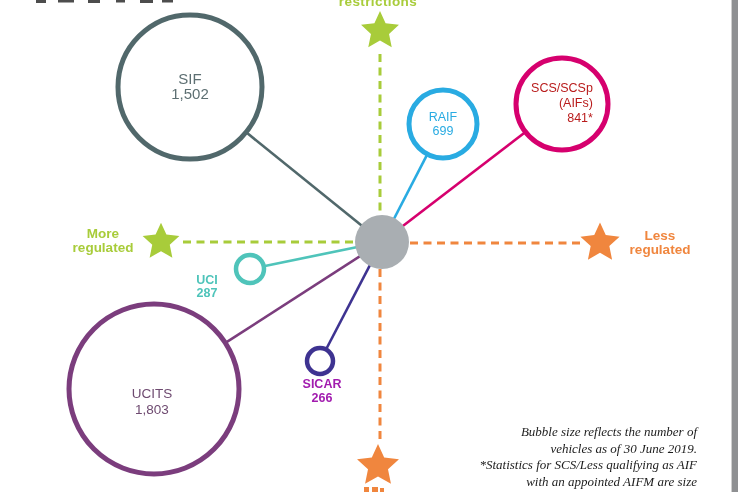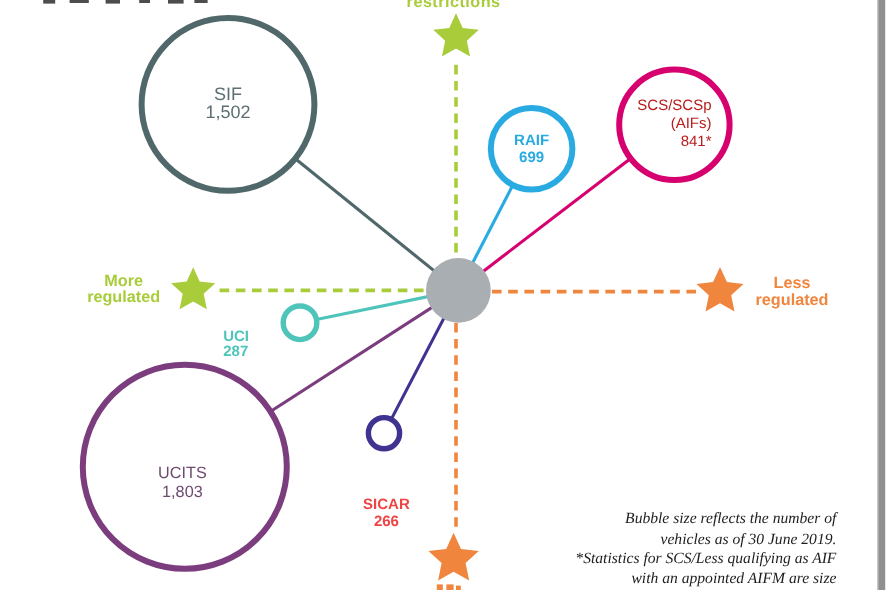--- a/index.html
+++ b/index.html
@@ -10,25 +10,25 @@
   .diagram-svg { position:absolute; left:0; top:0; }
   .lbl { position:absolute; white-space:nowrap; }
   .center-x { transform:translateX(-50%); text-align:center; }
   .center-xy { transform:translate(-50%,-50%); text-align:center; }
 
   .lbl-restrictions { left:378px; top:-6px; font-weight:bold; font-size:13.5px; letter-spacing:.4px; color:#a8cc3a; }
   .lbl-more { left:103px; top:227px; font-weight:bold; font-size:13.5px; line-height:14px; color:#a8cc3a; }
   .lbl-less { left:660px; top:229px; font-weight:bold; font-size:13.5px; line-height:14px; color:#f0863e;text-align:center; }
 
   .lbl-sif   { left:190px; top:86px;  font-size:15px; line-height:15px; color:#5d6f72; }
-  .lbl-raif  { left:443px; top:124px; font-size:12.5px; line-height:14px; font-weight:bold; color:#29abe2; }
+  .lbl-raif  { left:443px; top:124px; font-size:12.5px; line-height:14px; font-weight:normal; color:#29abe2; }
   .lbl-scs   { left:562px; top:103px; font-size:12.5px; line-height:15px; font-weight:normal; color:#b91c1c;text-align:right; }
-  .lbl-uci   { left:186px; top:274px; width:42px; text-align:left; font-size:12.5px; line-height:13px; font-weight:bold; color:#4fc4ba; }
+  .lbl-uci   { left:186px; top:274px; width:42px; text-align:center; font-size:12.5px; line-height:13px; font-weight:bold; color:#4fc4ba; }
   .lbl-ucits { left:152px; top:391px; font-size:13.5px; line-height:16px; color:#6e4a70;margin-top:11px; }
-  .lbl-sicar { left:322px; top:377px; font-weight:bold; font-size:12.5px; line-height:14px; color:#ef4444;margin-top:36px; }
+  .lbl-sicar { left:322px; top:377px; font-weight:bold; font-size:12.5px; line-height:14px; color:#a21caf; }
 
   .footnote {
     position:absolute; right:41px; top:424px; text-align:right;
     font-family:"Liberation Serif", serif; font-style:italic;
     font-size:13px; line-height:16.5px; color:#1c1c1c;
   }
   .page-edge {
     position:absolute; right:0; top:0; width:6px; height:492px;
     background:#8f9092; border-left:1px solid #cfcfcf;
   }

